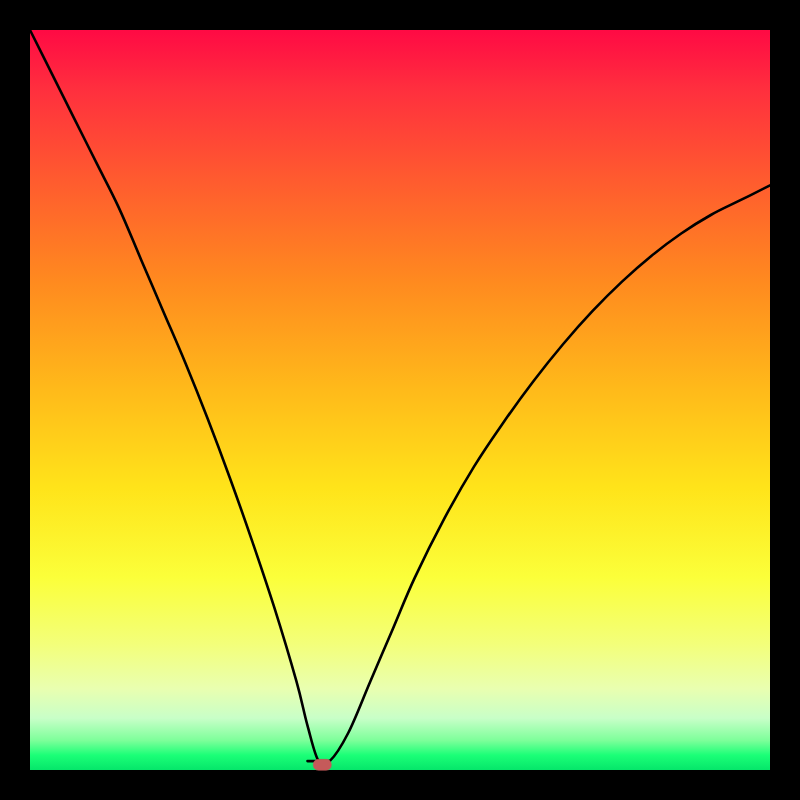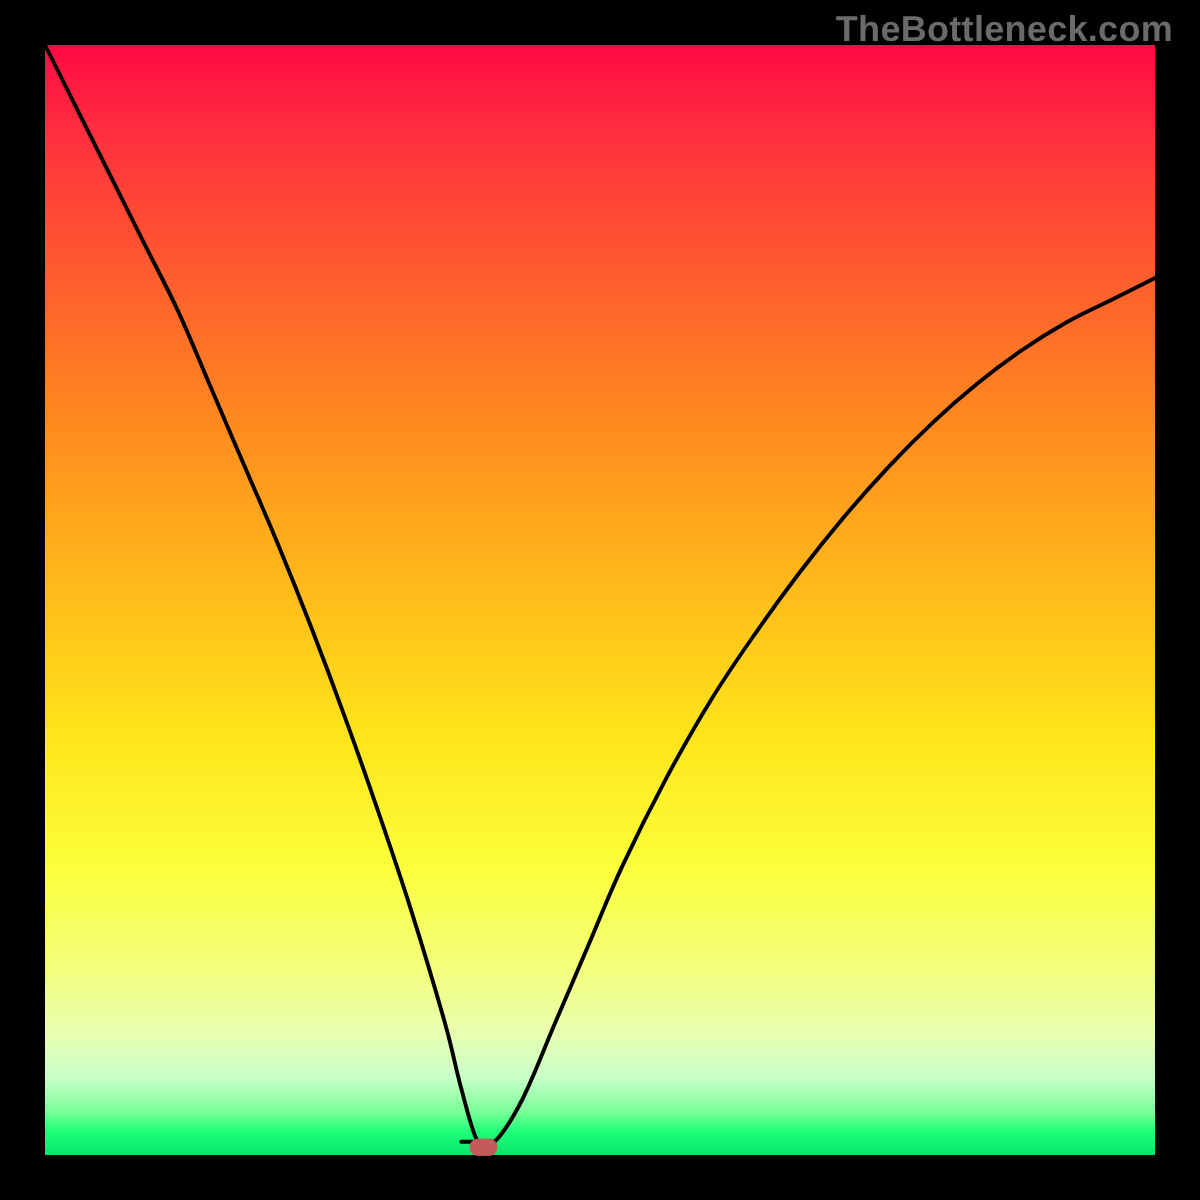--- a/index.html
+++ b/index.html
@@ -57,21 +57,20 @@
   .marker {
     fill: #c55a5a;
     stroke: #c55a5a;
     stroke-width: 0.5;
   }
 </style>
 </head>
 <body>
 
 <div class="frame">
-  <div class="watermark">TheBottleneck.com</div>
   <div class="plot">
     <div class="gradient"></div>
     <svg class="curve-svg" viewBox="0 0 740 740" preserveAspectRatio="none">
       <path id="curve-path" class="curve" d="M 0 0 C 3.9959999999999996 7.992000000000016, 14.208 28.4160000000001, 22.2 44.40000000000009 C 30.192 60.384000000000086, 36.408 72.81599999999996, 44.4 88.79999999999995 C 52.391999999999996 104.78399999999995, 58.608 117.21600000000004, 66.6 133.20000000000005 C 74.592 149.18400000000005, 80.80799999999999 160.28400000000002, 88.8 177.60000000000002 C 96.792 194.91600000000003, 103.008 210.75200000000004, 111 229.40000000000003 C 118.992 248.04800000000003, 125.20799999999998 262.552, 133.2 281.2 C 141.19199999999998 299.84799999999996, 147.40800000000002 313.6859999999999, 155.4 332.99999999999994 C 163.392 352.31399999999996, 169.608 367.854, 177.6 388.5 C 185.59199999999998 409.146, 191.80800000000002 425.722, 199.8 447.7 C 207.792 469.678, 214.008 487.29, 222 510.6 C 229.992 533.9100000000001, 236.20800000000003 551.892, 244.20000000000002 577.2 C 252.192 602.508, 260.406 629.888, 266.4 651.2 C 272.39399999999995 672.5120000000001, 273.504 681.2144000000001, 277.5 695.6 C 281.496 709.9856, 284.60400000000004 724.7264, 288.6 731.12 C 292.596 737.5136, 294.37200000000007 736.1816, 299.70000000000005 731.12 C 305.028 726.0584, 310.87399999999997 717.3856, 318.2 703 C 325.526 688.6144, 332.408 669.8480000000001, 340.40000000000003 651.2 C 348.39200000000005 632.552, 354.60799999999995 618.048, 362.59999999999997 599.4 C 370.592 580.752, 375.476 567.58, 384.8 547.6 C 394.124 527.62, 403.744 508.38, 414.40000000000003 488.4 C 425.05600000000004 468.41999999999996, 433.344 453.916, 444 436.6 C 454.656 419.28400000000005, 462.944 407.51800000000003, 473.6 392.20000000000005 C 484.25600000000003 376.88200000000006, 492.54400000000004 365.486, 503.20000000000005 351.5 C 513.856 337.514, 522.144 327.15400000000005, 532.8 314.50000000000006 C 543.4559999999999 301.84600000000006, 551.7439999999999 292.522, 562.4 281.2 C 573.056 269.878, 581.3439999999999 261.59, 592 251.59999999999997 C 602.6560000000001 241.60999999999999, 610.944 234.35800000000003, 621.6 225.70000000000005 C 632.2560000000001 217.04200000000006, 640.544 210.82600000000002, 651.2 203.5 C 661.8560000000001 196.17399999999998, 670.1440000000001 190.994, 680.8000000000001 185 C 691.456 179.006, 699.744 175.52799999999993, 710.4 170.19999999999993 C 721.0559999999999 164.87199999999993, 734.672 158.06399999999996, 740 155.39999999999998"></path>
       <path id="flat-path" class="flat" d="M 277.5 731.12 L 299.70000000000005 731.12"></path>
       <rect id="marker-rect" class="marker" rx="5" ry="5" width="18" height="11" x="283.3" y="729.32"></rect>
     </svg>
   </div>
 </div>
 

